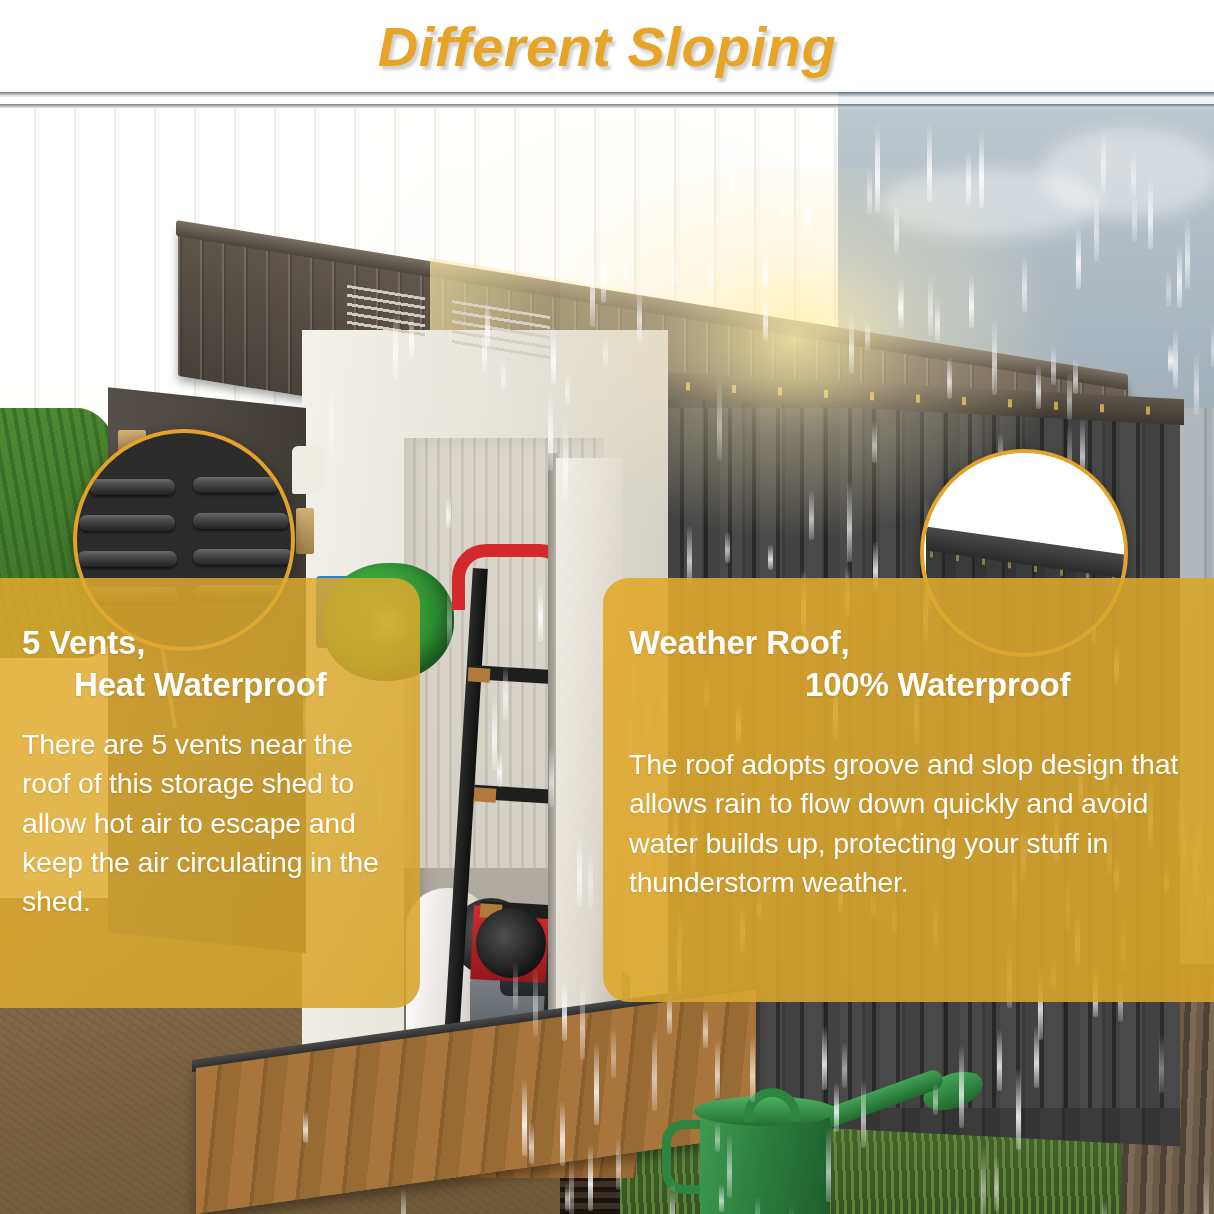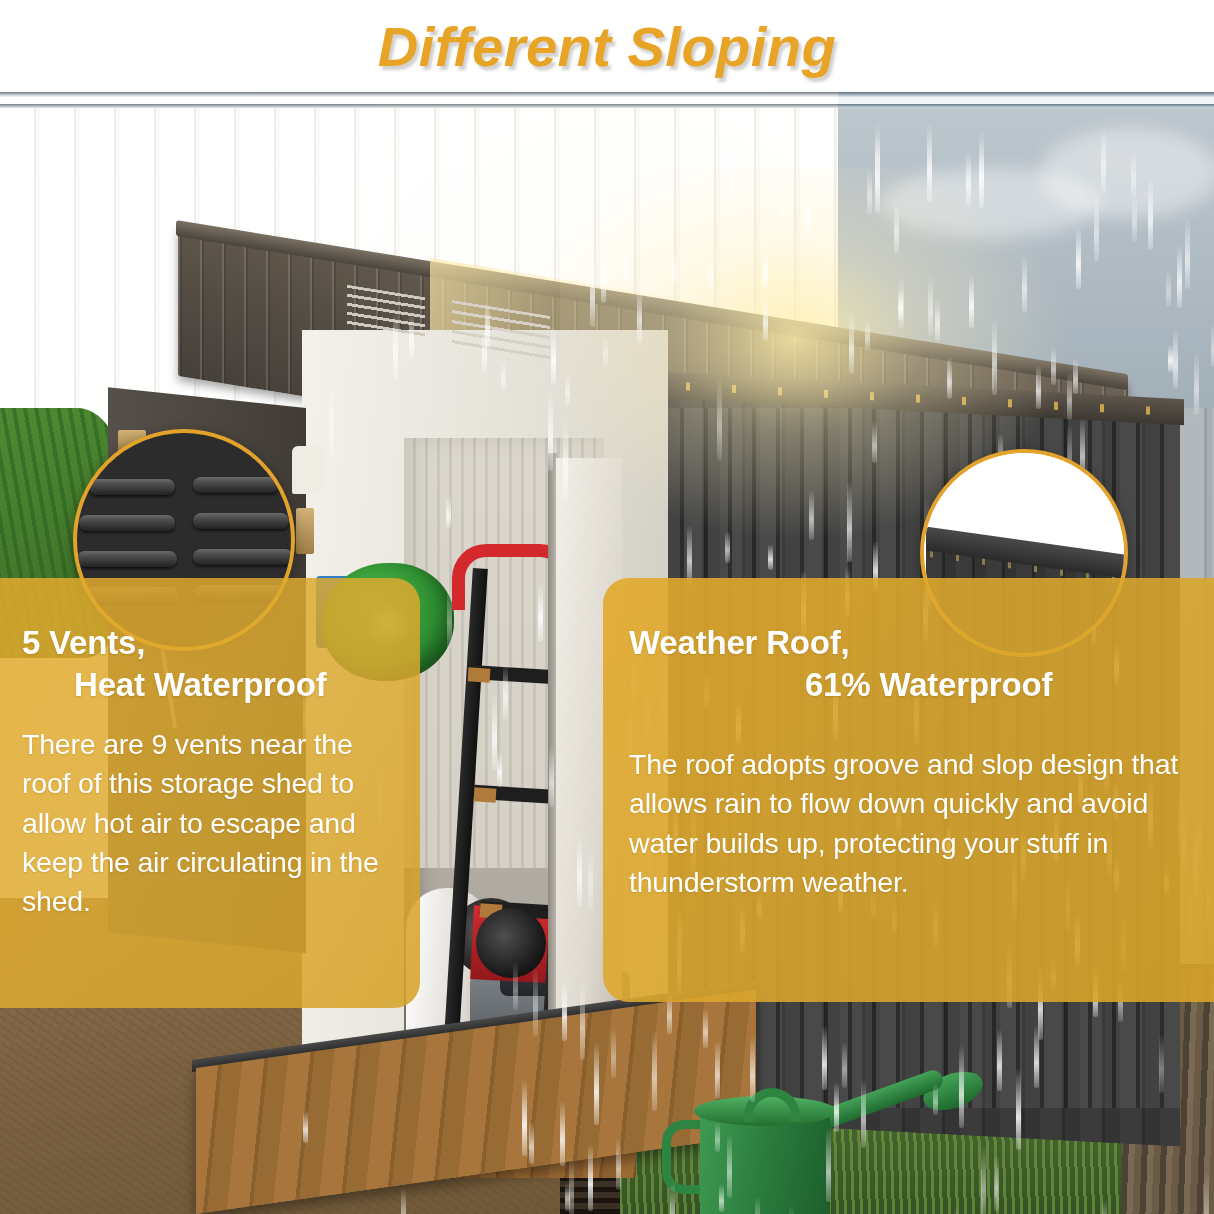--- a/index.html
+++ b/index.html
@@ -563,24 +563,24 @@
       <div class="co-roof-screws"></div>
     </div>
 
   </div>
 
   <div class="panel" id="panel-left">
     <h2>
       <span>5 Vents,</span>
       <span class="h2-line2">Heat Waterproof</span>
     </h2>
-    <p>There are 9 vents near the roof of this storage shed to allow hot air to escape and keep the air circulating in the shed.</p>
+    <p>There are 5 vents near the roof of this storage shed to allow hot air to escape and keep the air circulating in the shed.</p>
   </div>
 
   <div class="panel" id="panel-right">
     <h2>
       <span>Weather Roof,</span>
-      <span class="h2-line2">61% Waterproof</span>
+      <span class="h2-line2">100% Waterproof</span>
     </h2>
     <p>The roof adopts groove and slop design that allows rain to flow down quickly and avoid water builds up, protecting your stuff in thunderstorm weather.</p>
   </div>
 
 </div>
 
 </body></html>

